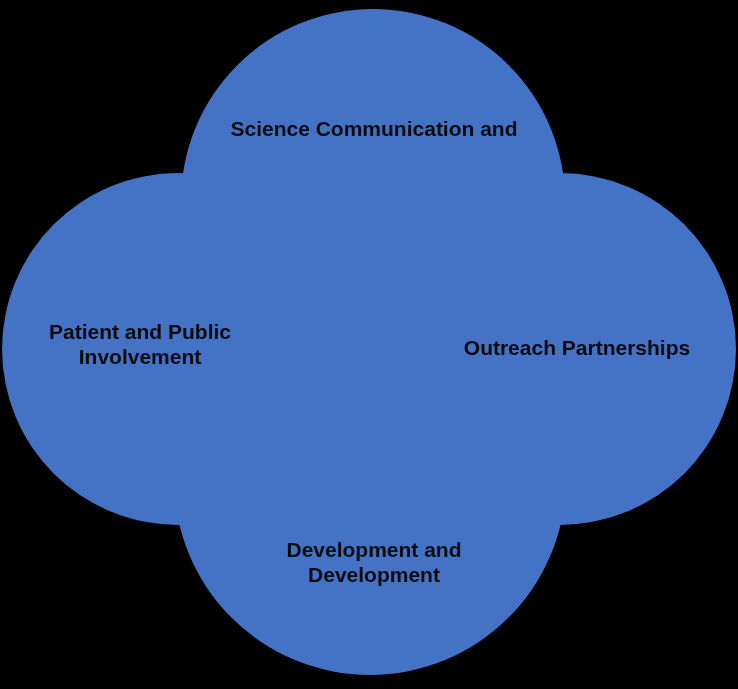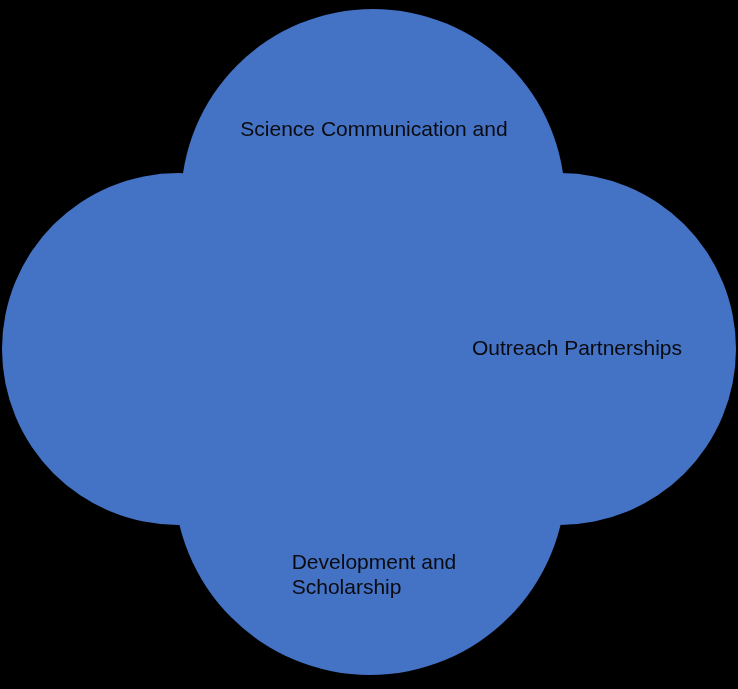--- a/index.html
+++ b/index.html
@@ -17,23 +17,24 @@
   }
   .venn-svg {
     position: absolute;
     left: 0;
     top: 0;
     display: block;
   }
   .petal-label {
     position: absolute;
     transform: translate(-50%, -50%);
+    text-align: center;
     font-size: 21px;
     line-height: 25px;
-    font-weight: 400;
+    font-weight: 700;
     letter-spacing: 0px;
   }
   .petal-label .line {
     white-space: nowrap;
   }
 </style>
 </head>
 <body>
 
 <div class="stage" style="background: rgb(0, 0, 0);">
@@ -43,24 +44,26 @@
     <circle cx="178" cy="349" r="176" fill="#4472C4"></circle>
     <circle cx="560" cy="349" r="176" fill="#4472C4"></circle>
     <circle cx="370" cy="479" r="196" fill="#4472C4"></circle>
   </svg>
 
   <div class="petal-label" style="left: 374px; top: 128px; color: rgb(10, 10, 15);">
     <div class="line">Science Communication and</div>
   </div>
 
   <div class="petal-label" style="left: 140px; top: 344px; color: rgb(10, 10, 15);">
+    <div class="line">Patient and Public</div>
+    <div class="line">Involvement</div>
   </div>
 
   <div class="petal-label" style="left: 577px; top: 347px; color: rgb(10, 10, 15);">
     <div class="line">Outreach Partnerships</div>
   </div>
 
-  <div class="petal-label" style="left: 374px; top: 562px; color: rgb(10, 10, 15); margin-top: 12px;">
+  <div class="petal-label" style="left: 374px; top: 562px; color: rgb(10, 10, 15);">
     <div class="line">Development and</div>
-    <div class="line">Scholarship</div>
+    <div class="line">Development</div>
   </div>
 
 </div>
 
 </body></html>

